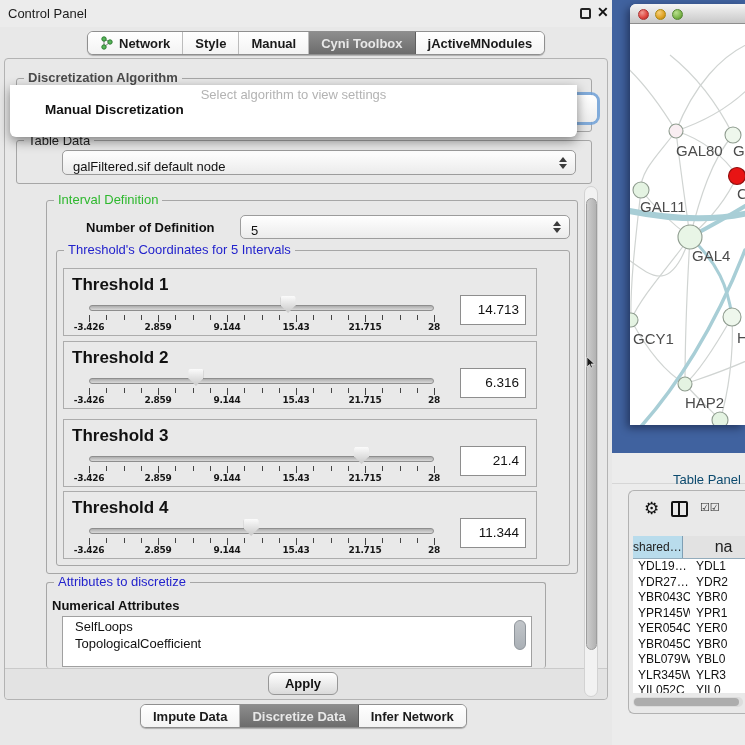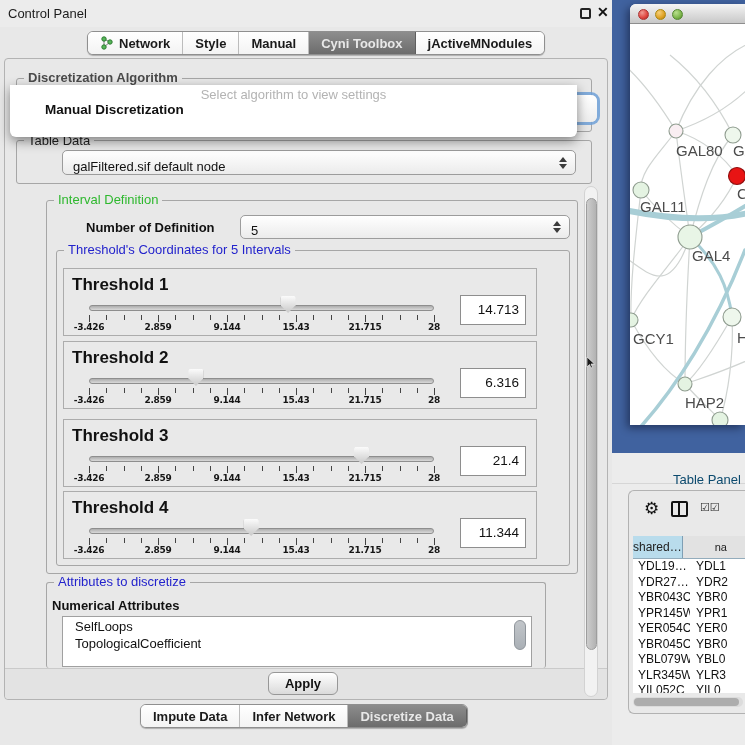--- a/index.html
+++ b/index.html
@@ -95,21 +95,21 @@
   .tp-box { left:628px; top:490px; width:117px; height:224px; background:#e9e9e9;
             border:1px solid #b2b2b2; border-right:none; border-radius:6px 0 0 6px; }
   .tp-gear { left:644px; top:498px; font-size:17px; color:#111; }
   .tp-split { left:671px; top:501px; width:17px; height:16px; border:2px solid #111; border-radius:2px; }
   .tp-split::after { content:""; position:absolute; left:5px; top:0; width:2px; height:12px; background:#111; }
   .tp-checks { left:700px; top:501px; font-size:11px; letter-spacing:0px; color:#222; }
   .tbl { left:633px; top:536px; width:112px; height:157px; overflow:hidden; background:#fff; }
   .tbl-header { display:flex; height:23px; border-bottom:1px solid #93acbc; }
   .th1 { width:57px; background:#b9dcec; border-right:1px solid #7f9fb4; font-size:12px;
          display:flex; align-items:center; justify-content:center; color:#222; }
-  .th2 { width:71px; background:#e2e2e2; font-size:11px; display:flex; align-items:center; padding-left:32px; color:#222; overflow:hidden; }
+  .th2 { width:71px; background:#e2e2e2; font-size:16px; display:flex; align-items:center; padding-left:32px; color:#222; overflow:hidden; }
   .trow { display:flex; height:15.5px; font-size:12px; }
   .td1 { width:57px; padding-left:5px; white-space:nowrap; overflow:hidden; }
   .td2 { width:55px; padding-left:6px; white-space:nowrap; overflow:hidden; }
   .hscroll-track { left:633px; top:697px; width:110px; height:10px; background:#dcdcdc; border-radius:5px; }
   .hscroll-thumb { left:634px; top:698px; width:105px; height:8px; background:#adadad; border-radius:4px; }
 
   .cursor-arrow { left:586px; top:357px; width:10px; height:12px; z-index:60; }
 
   svg text { font-family:"Liberation Sans", sans-serif; }
 </style>
@@ -334,25 +334,25 @@
 <div class="abs apply-strip"></div>
 <div class="abs btn" style="left:268px; top:672px; width:70px; height:23px;">Apply</div>
 
 <div class="abs vscroll-track"></div>
 <div class="abs vscroll-thumb"></div>
 
 <div class="abs seg" style="left:140px; top:704px;" id="bottomTabs">
     <div class="tab">
       <span>Impute Data</span>
     </div>
-    <div class="tab">
-      <span>Infer Network</span>
-    </div>
     <div class="tab sel">
       <span>Discretize Data</span>
+    </div>
+    <div class="tab">
+      <span>Infer Network</span>
     </div>
   </div>
 
 <div class="abs desktop"></div>
 
 <div class="abs net-window">
   <div class="net-titlebar">
     <div class="light" style="left:8px;  background:radial-gradient(circle at 35% 30%, #f09a92, #df443d 60%, #a02520); border:1px solid #a33;"></div>
     <div class="light" style="left:25px; background:radial-gradient(circle at 35% 30%, #f5d07a, #dfa123 60%, #a8770f); border:1px solid #a81;"></div>
     <div class="light" style="left:42px; background:radial-gradient(circle at 35% 30%, #b9e08e, #7cb54a 60%, #4e8024); border:1px solid #583;"></div>

